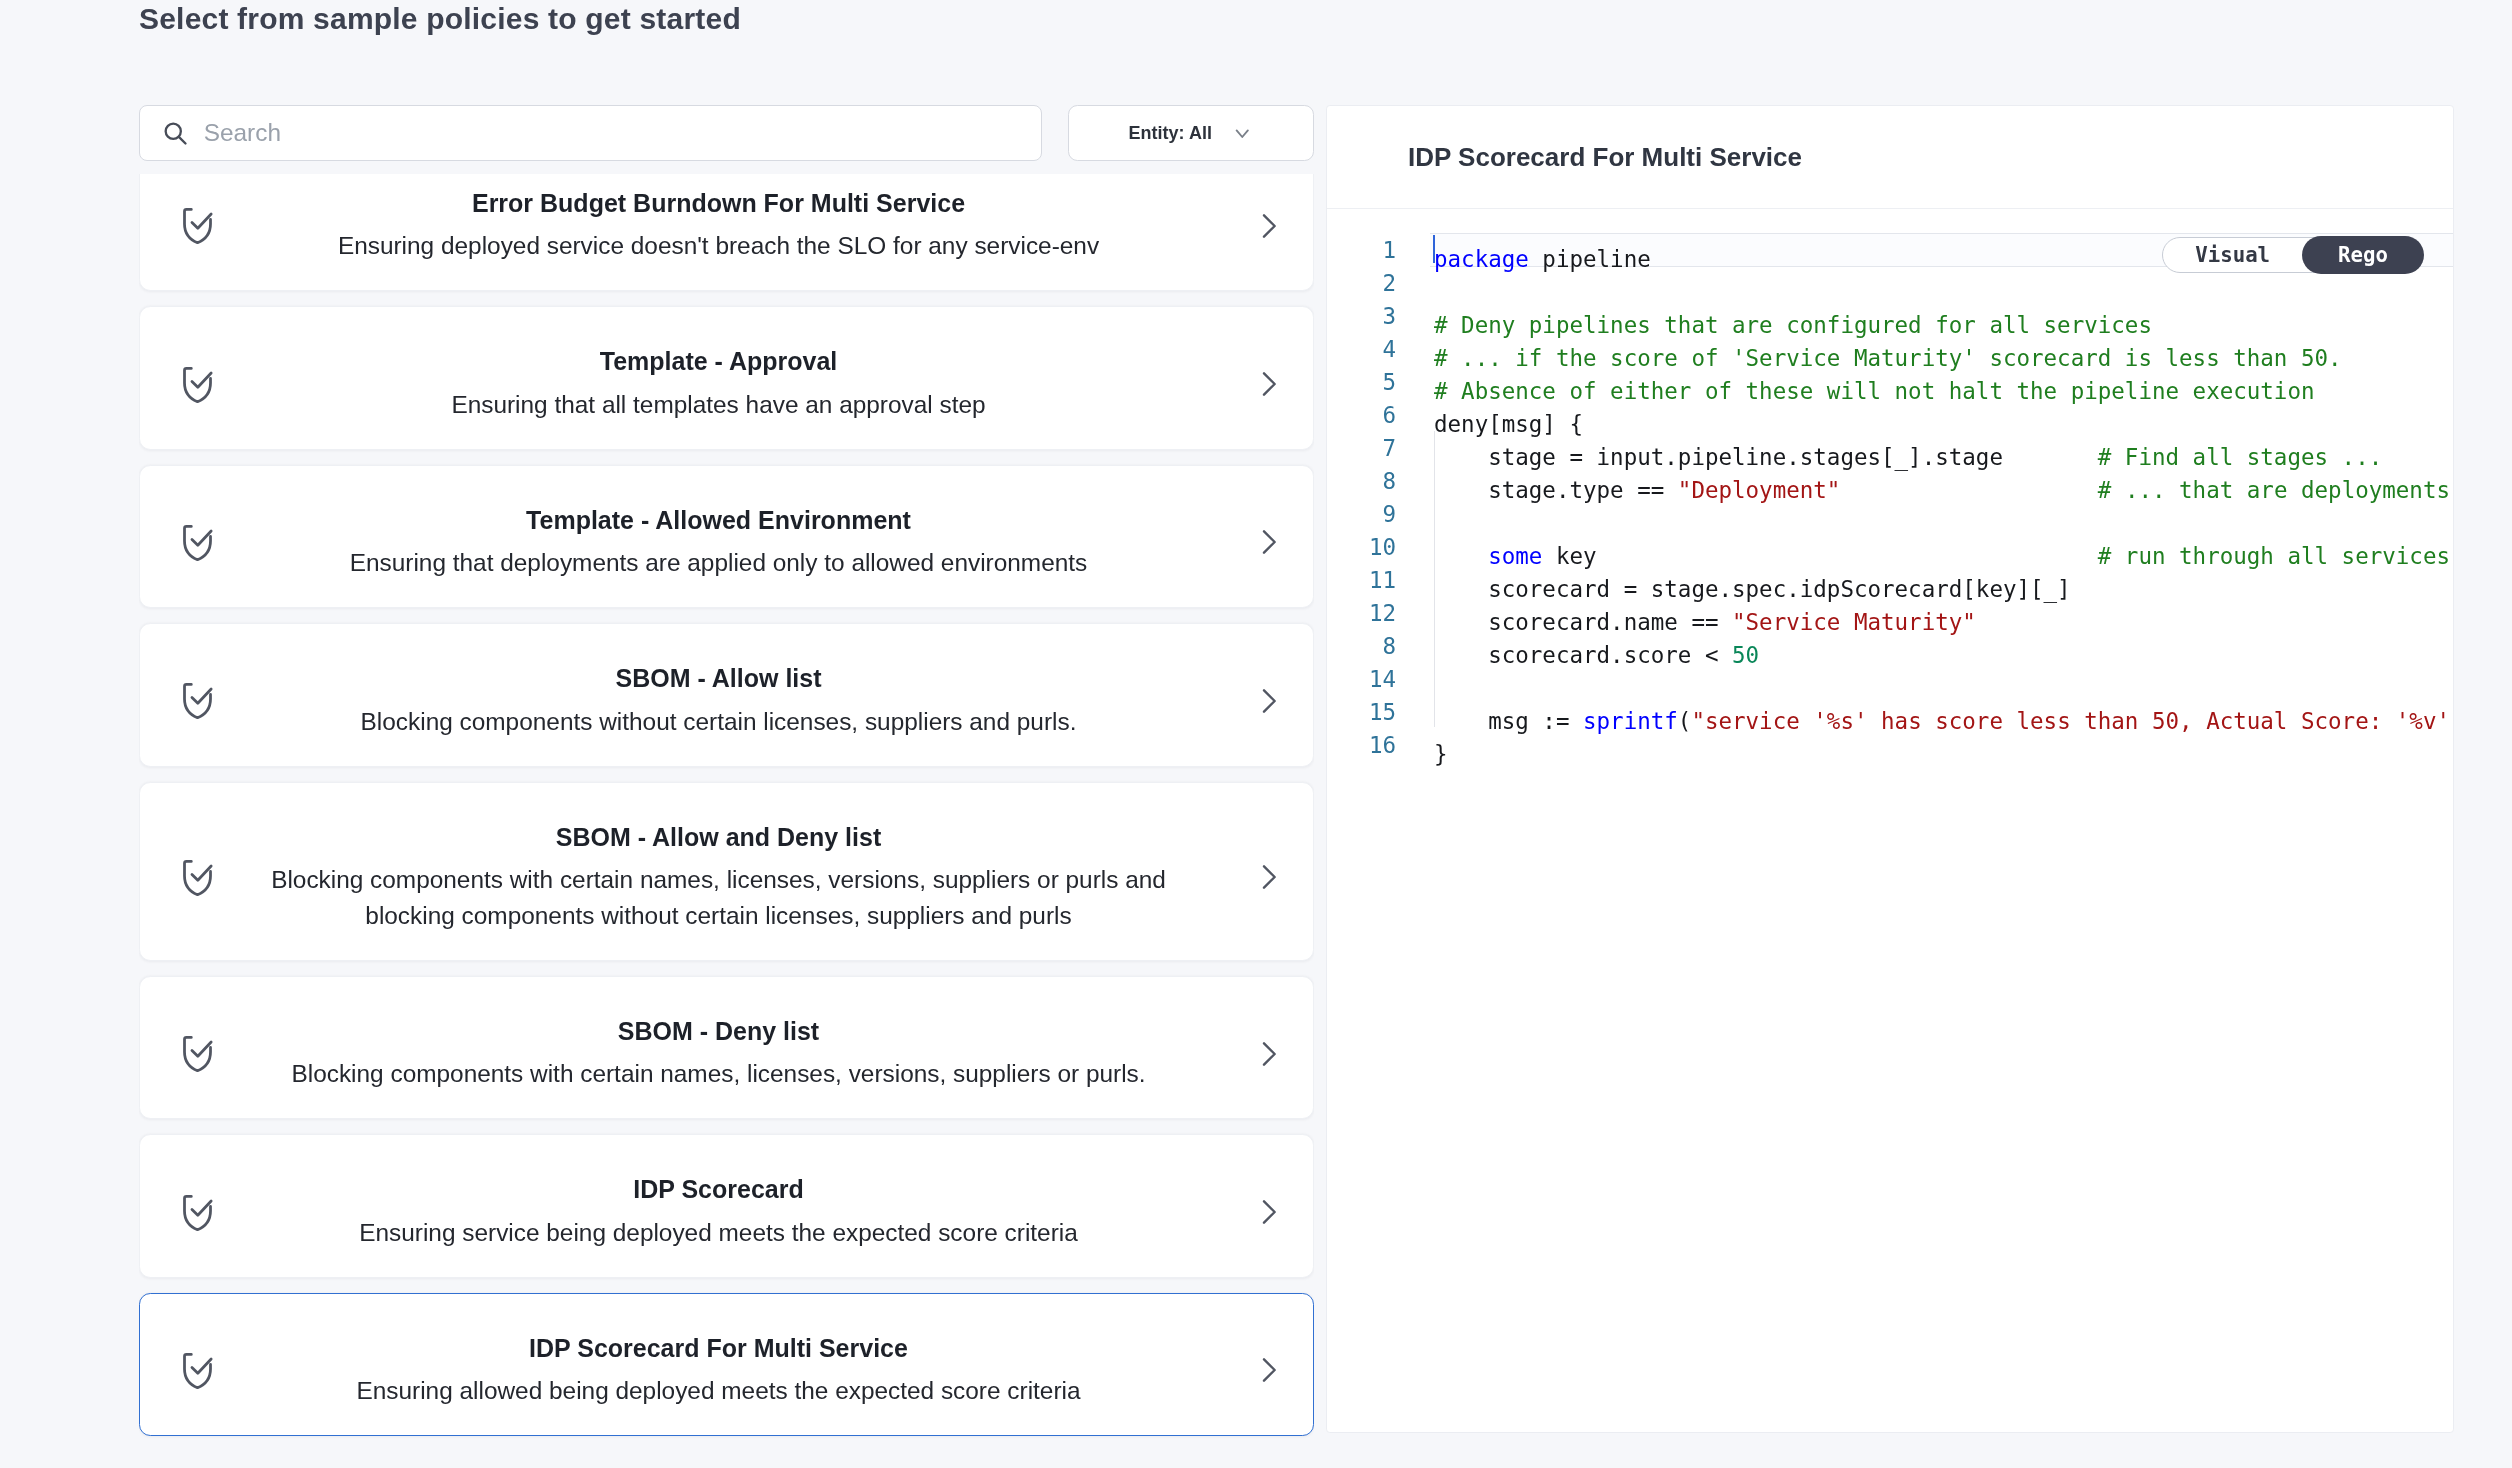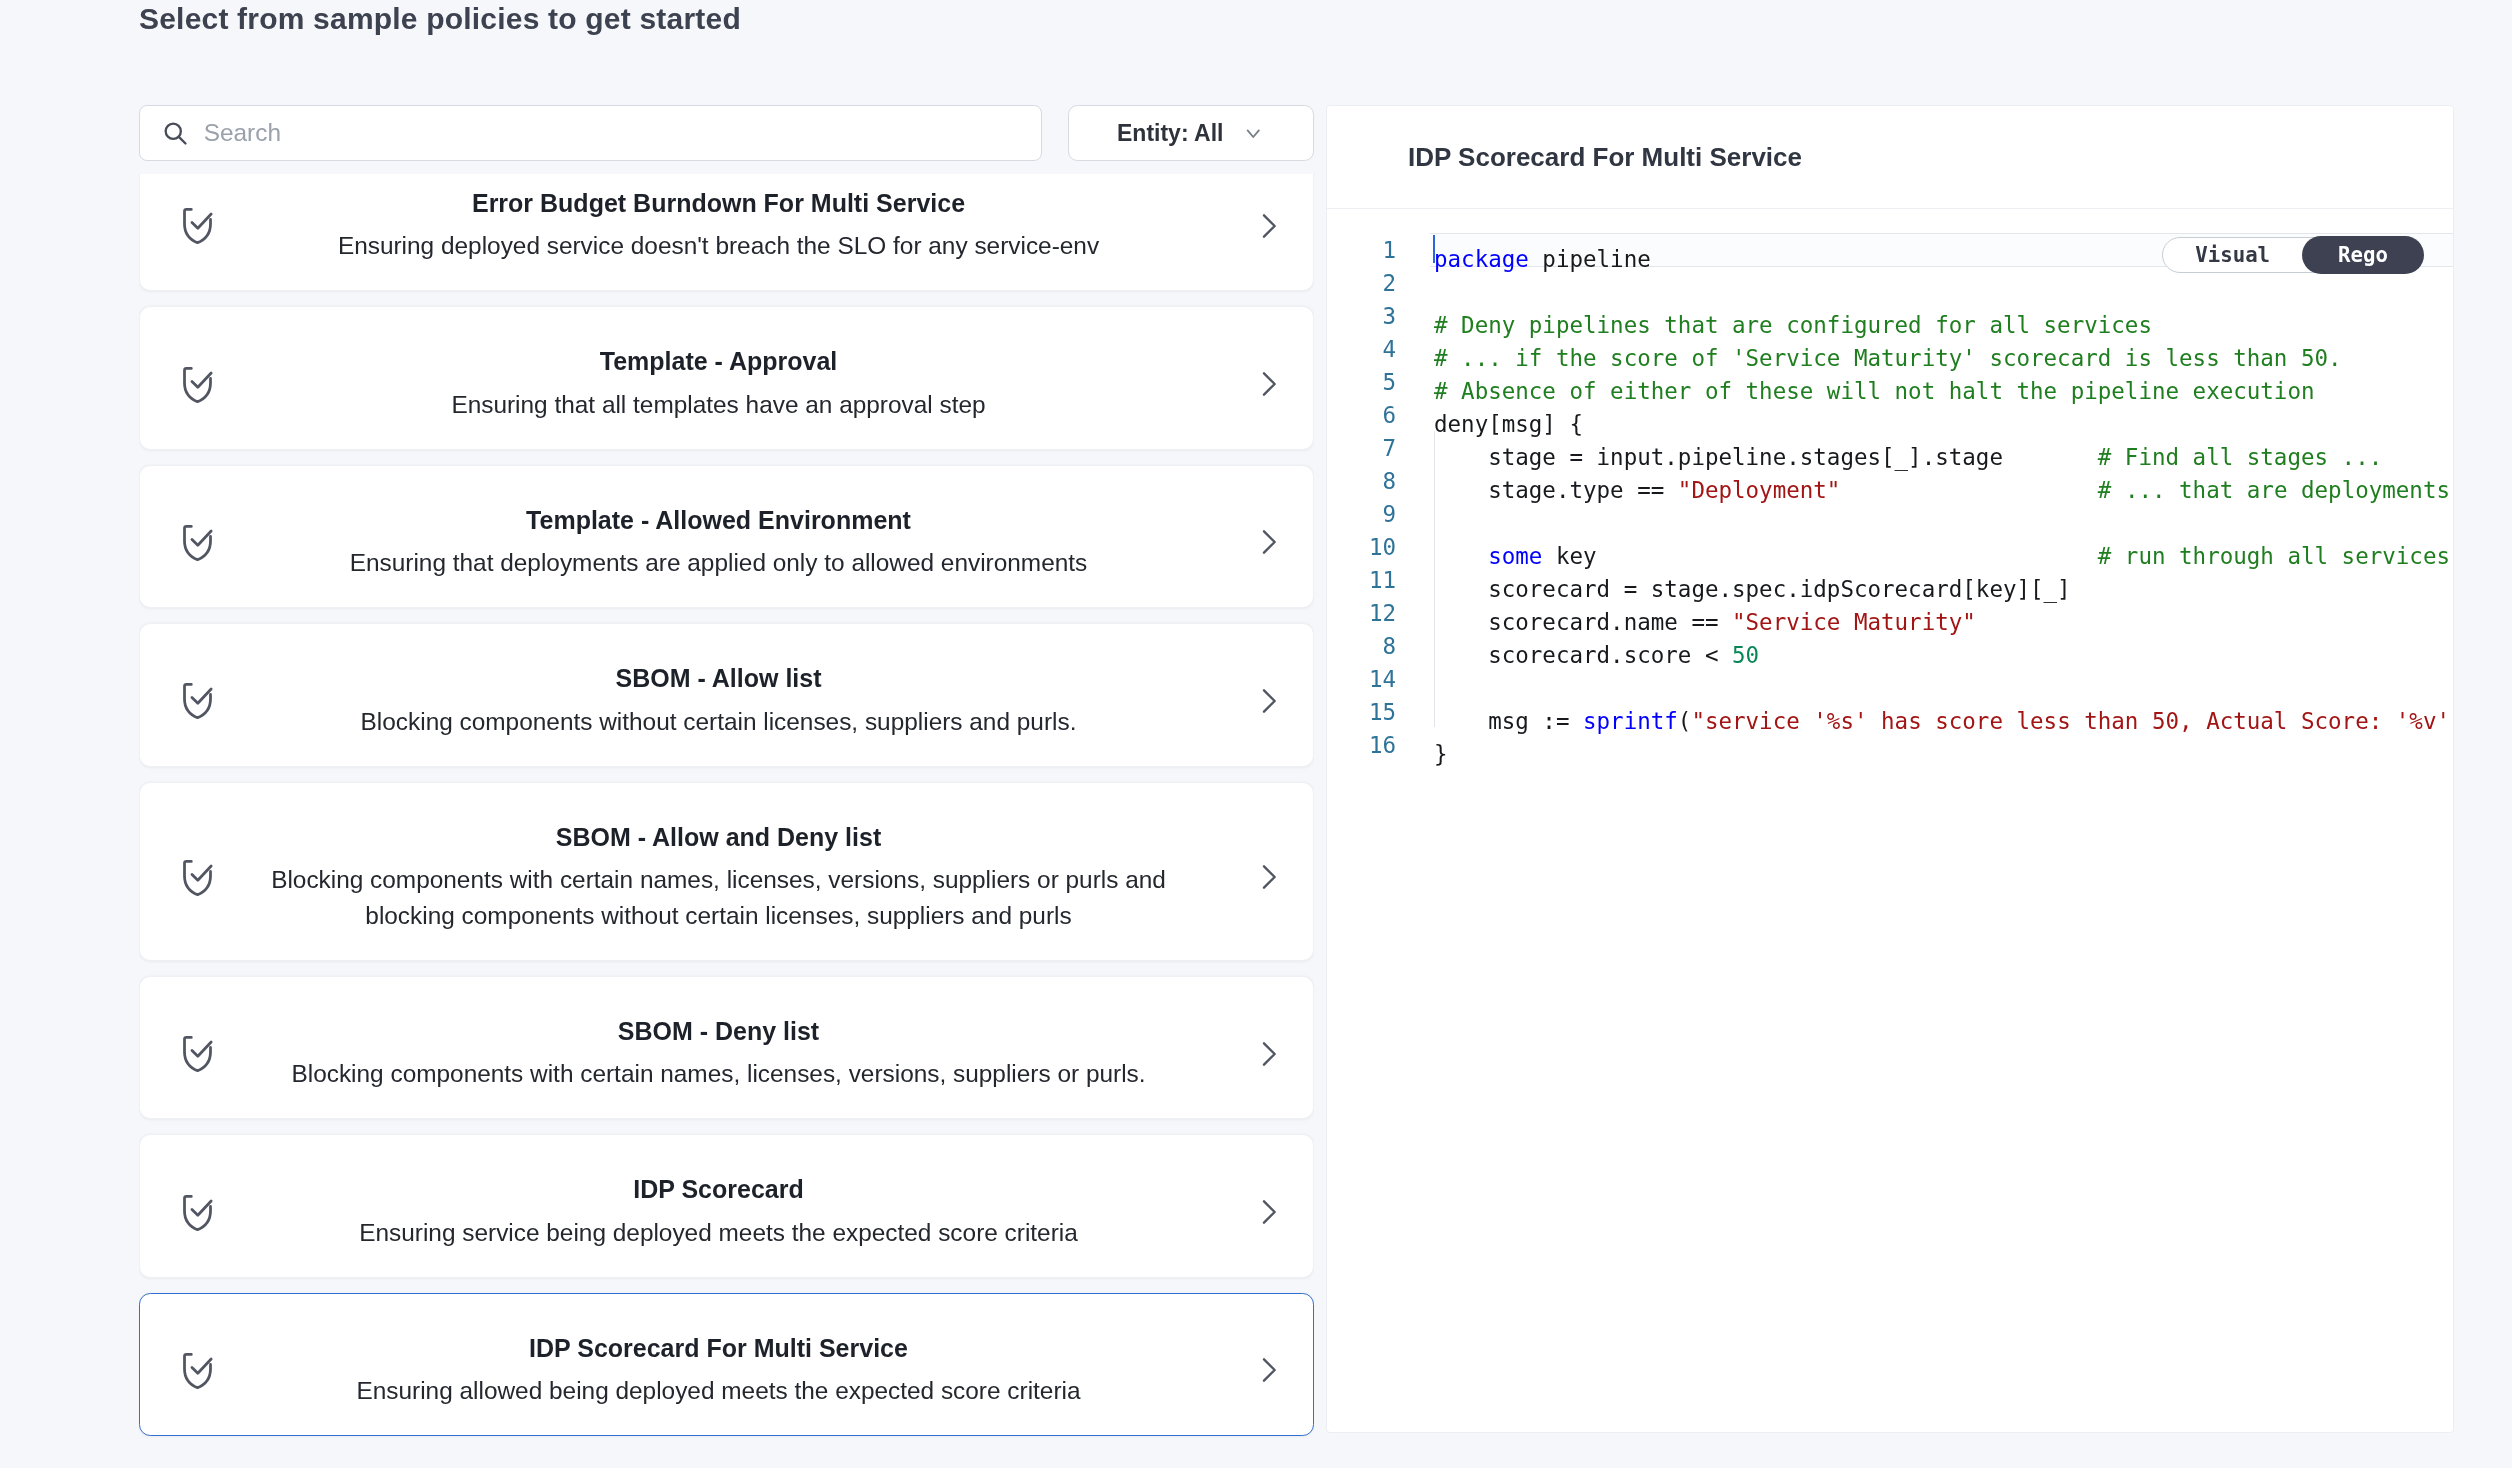--- a/index.html
+++ b/index.html
@@ -28,21 +28,21 @@
     font-family:"Liberation Sans", sans-serif; background:transparent;
   }
   .search-box input::placeholder { color:#9aa1ab; }
   .search-icon { width:28px; height:28px; margin-right:15px; flex:0 0 auto; }
   .entity-dd {
     width:246px; height:56px; background:#fff;
     border:0.9px solid #d7dae1; border-radius:9.4px;
     display:flex; align-items:center; justify-content:center; gap:19px;
     cursor:pointer;
   }
-  .entity-dd .lbl { font-size:23px; font-weight:700; color:#2d323b; }
+  .entity-dd .lbl { font-size:18px; font-weight:700; color:#2d323b; }
   .chevron-down { width:22.5px; height:22.5px; }
   
   .list-viewport { margin-top:13px; overflow:hidden; }
   .policy-card {
     background:#fff; border:0.9px solid #eef0f4; border-radius:11.3px;
     margin-bottom:15px; display:grid; grid-template-columns:102px 1fr 90px;
     padding:38px 0 26px 0; box-shadow:0 0.9px 2.8px rgba(20,24,40,.05);
     cursor:pointer; min-height:137px;
   }
   .policy-card.first { margin-top:-26px; }

